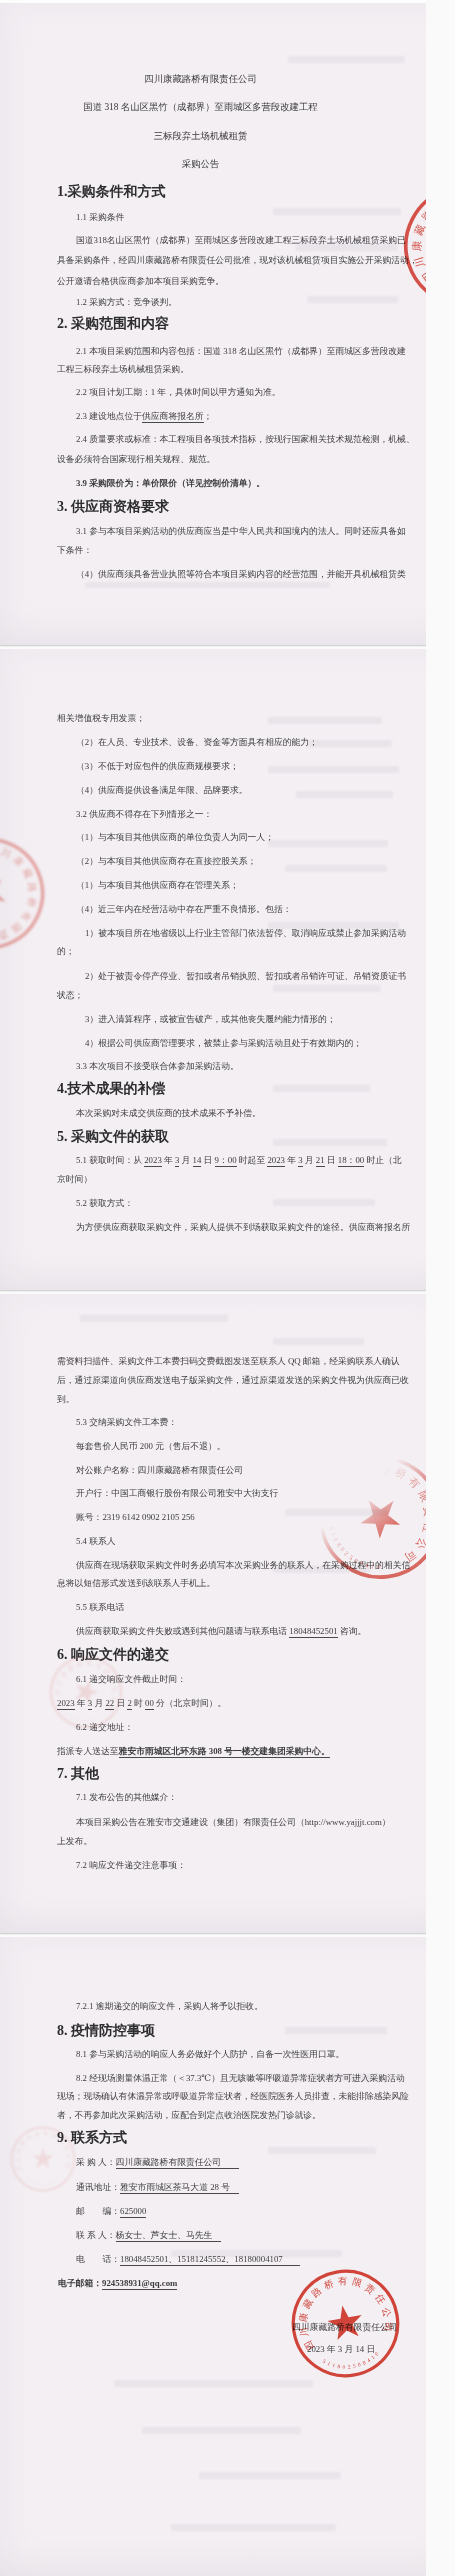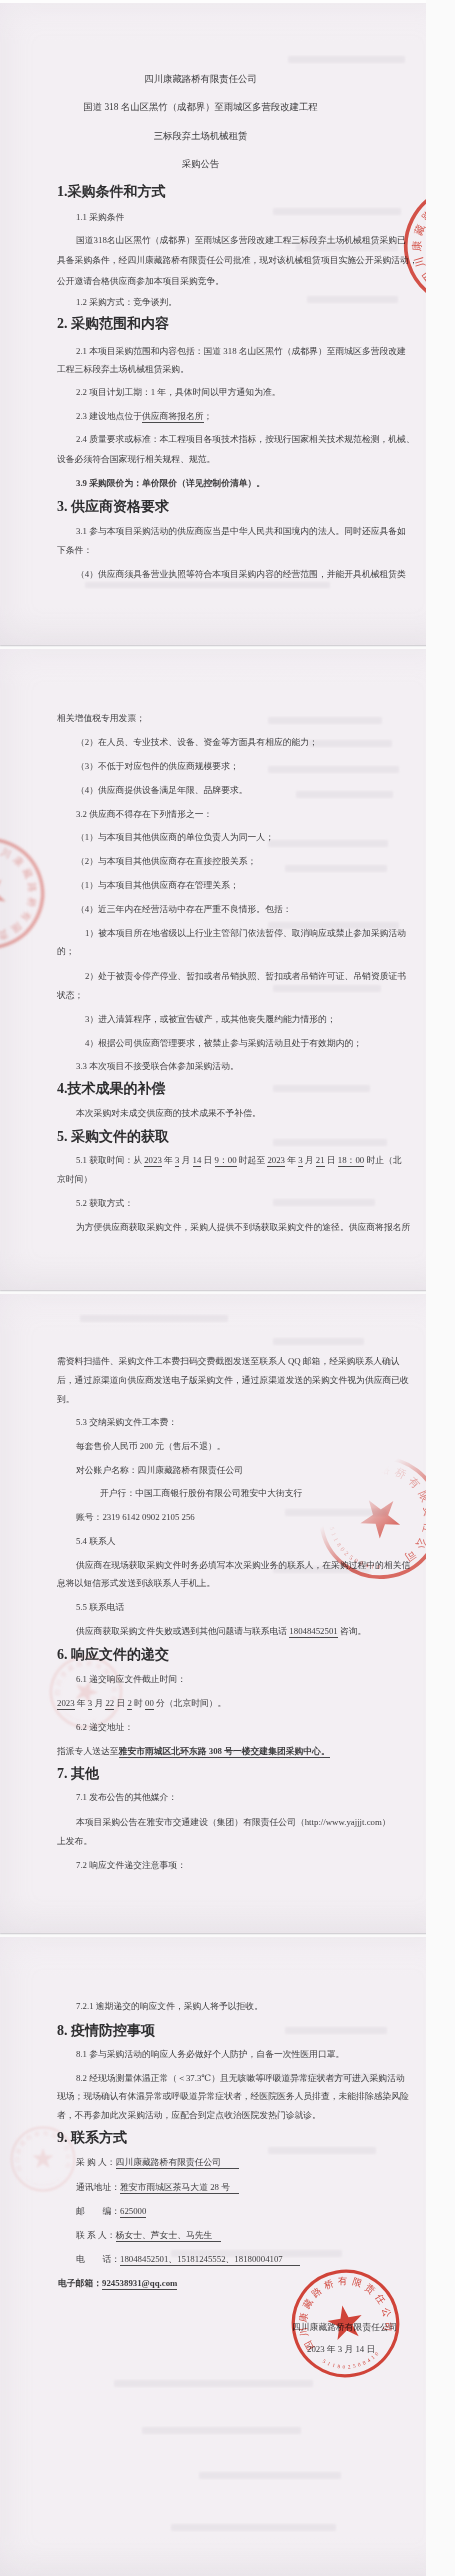--- a/index.html
+++ b/index.html
@@ -106,21 +106,21 @@
     <div class="line body" style="top: 1155px; left: 76px;"><span>5.1 获取时间：从 </span><span class="u">2023</span><span> 年 </span><span class="u">3</span><span> 月 </span><span class="u">14</span><span> 日 </span><span class="u">9：00</span><span> 时起至 </span><span class="u">2023</span><span> 年 </span><span class="u">3</span><span> 月 </span><span class="u">21</span><span> 日 </span><span class="u">18：00</span><span> 时止（北</span></div>
     <div class="line body" style="top: 1174px; left: 57px;"><span>京时间）</span></div>
     <div class="line body" style="top: 1198px; left: 76px;"><span>5.2 获取方式：</span></div>
     <div class="line body" style="top: 1222px; left: 76px;"><span>为方便供应商获取采购文件，采购人提供不到场获取采购文件的途径。供应商将报名所</span></div>
     <div class="line body" style="top: 1356px; left: 57px;"><span>需资料扫描件、采购文件工本费扫码交费截图发送至联系人 QQ 邮箱，经采购联系人确认</span></div>
     <div class="line body" style="top: 1375px; left: 57px;"><span>后，通过原渠道向供应商发送电子版采购文件，通过原渠道发送的采购文件视为供应商已收</span></div>
     <div class="line body" style="top: 1394px; left: 57px;"><span>到。</span></div>
     <div class="line body" style="top: 1417px; left: 76px;"><span>5.3 交纳采购文件工本费：</span></div>
     <div class="line body" style="top: 1441px; left: 76px;"><span>每套售价人民币 200  元（售后不退）。</span></div>
     <div class="line body" style="top: 1465px; left: 76px;"><span>对公账户名称：四川康藏路桥有限责任公司</span></div>
-    <div class="line body" style="top: 1488px; left: 76px; margin-left: 24px;"><span>开户行：中国工商银行股份有限公司雅安中大街支行</span></div>
+    <div class="line body" style="top: 1488px; left: 76px;"><span>开户行：中国工商银行股份有限公司雅安中大街支行</span></div>
     <div class="line body" style="top: 1512px; left: 76px;"><span>账号：2319 6142 0902 2105 256</span></div>
     <div class="line body" style="top: 1536px; left: 76px;"><span>5.4 联系人</span></div>
     <div class="line body" style="top: 1560px; left: 76px;"><span>供应商在现场获取采购文件时务必填写本次采购业务的联系人，在采购过程中的相关信</span></div>
     <div class="line body" style="top: 1578px; left: 57px;"><span>息将以短信形式发送到该联系人手机上。</span></div>
     <div class="line body" style="top: 1602px; left: 76px;"><span>5.5 联系电话</span></div>
     <div class="line body" style="top: 1626px; left: 76px;"><span>供应商获取采购文件失败或遇到其他问题请与联系电话 </span><span class="u">18048452501</span><span> 咨询。</span></div>
     <div class="line heading" style="top: 1648px; left: 57px;"><span>6. 响应文件的递交</span></div>
     <div class="line body" style="top: 1674px; left: 76px;"><span>6.1 递交响应文件截止时间：</span></div>
     <div class="line body" style="top: 1698px; left: 57px;"><span class="u">2023</span><span> 年 </span><span class="u">3</span><span> 月 </span><span class="u">22</span><span> 日 </span><span class="u">2</span><span> 时 </span><span class="u">00</span><span> 分（北京时间）。</span></div>
     <div class="line body" style="top: 1722px; left: 76px;"><span>6.2 递交地址：</span></div>

